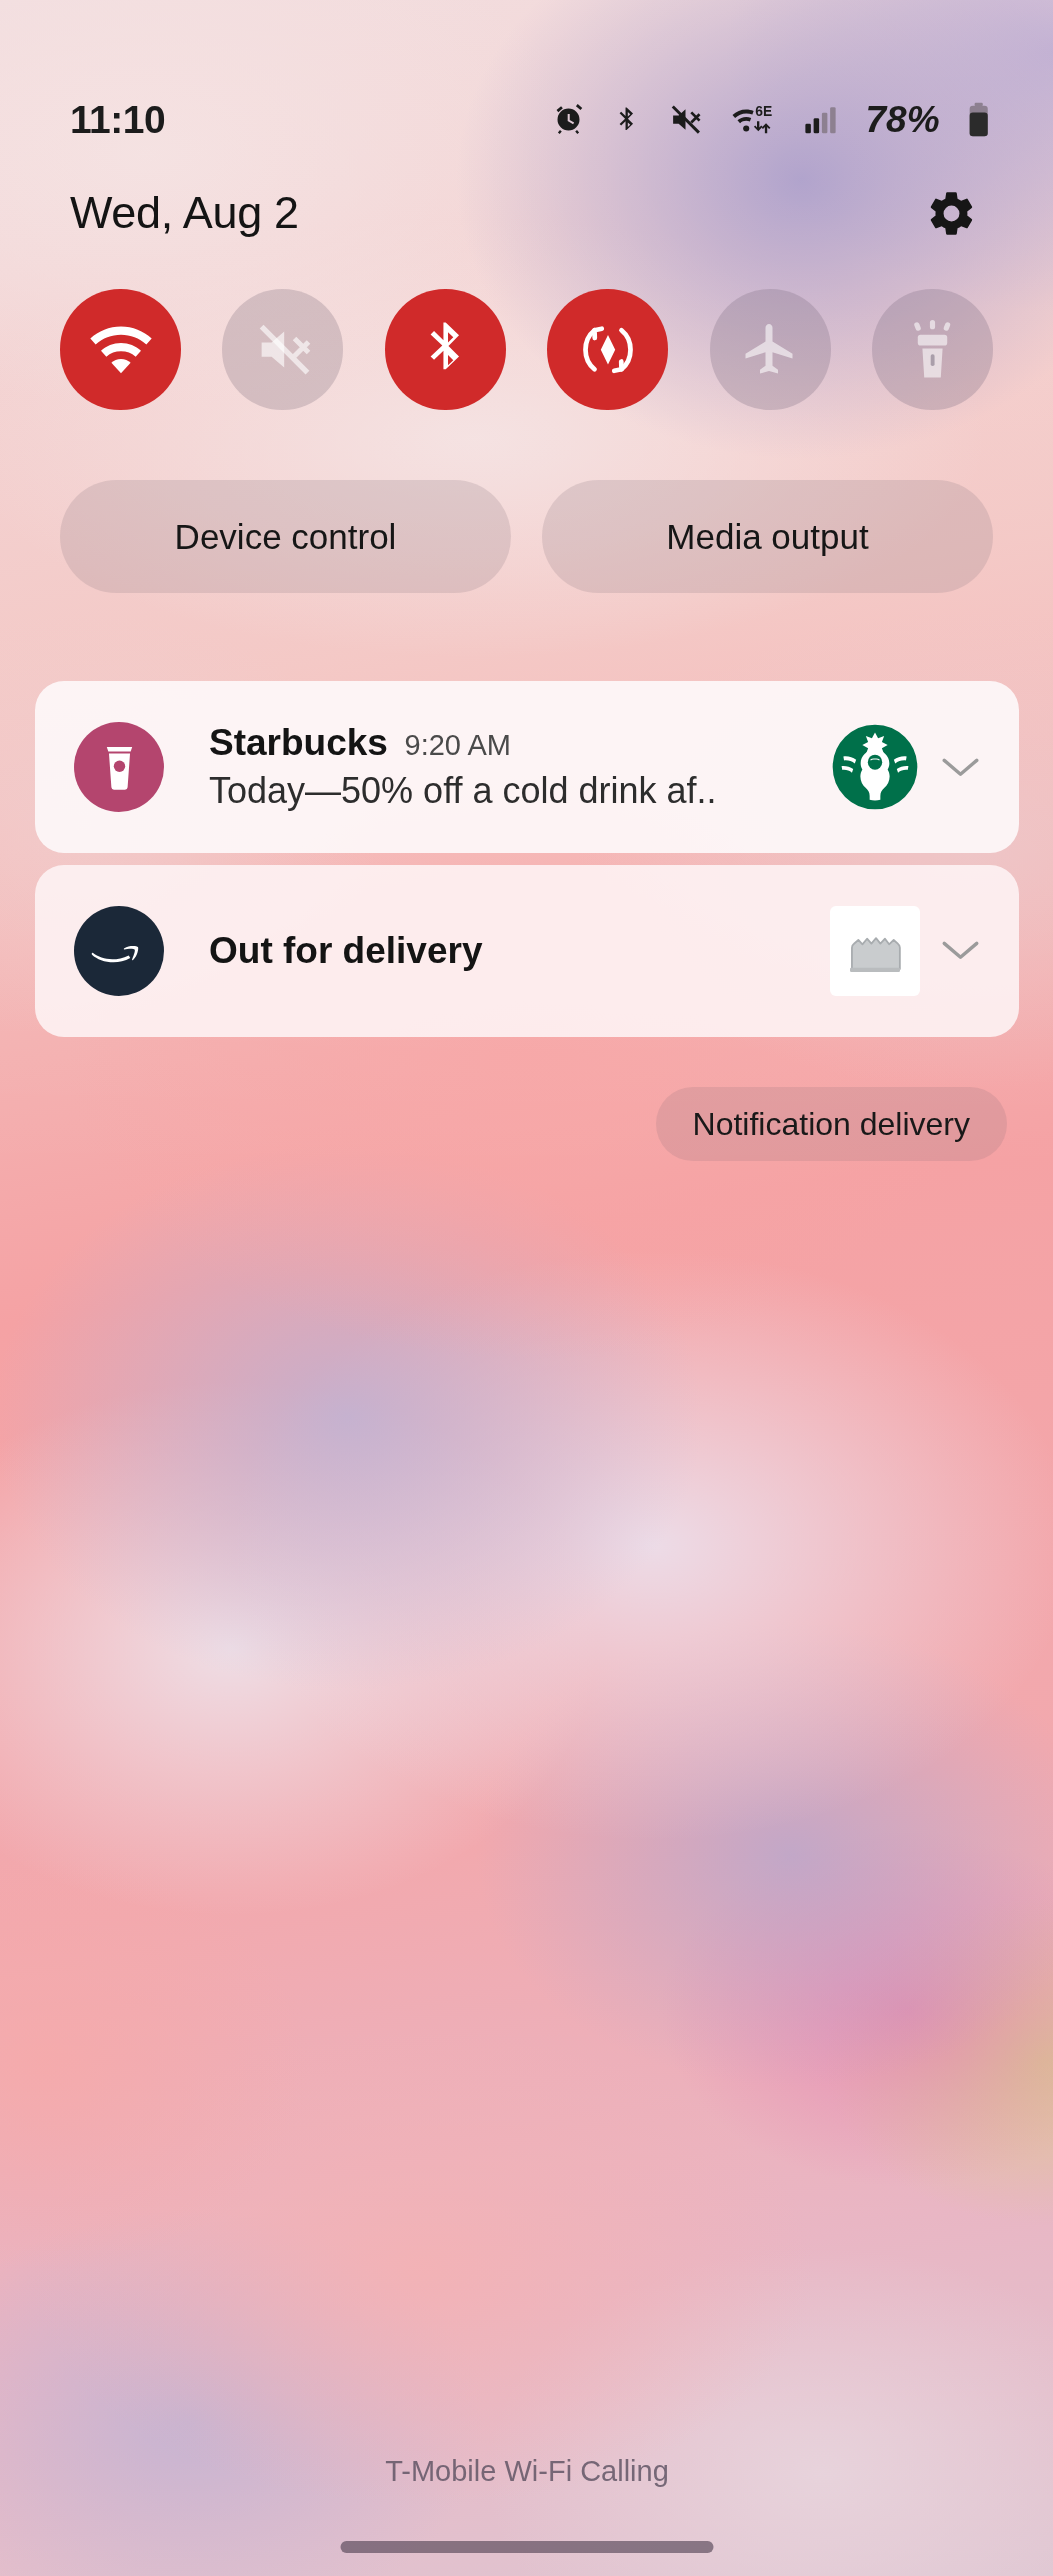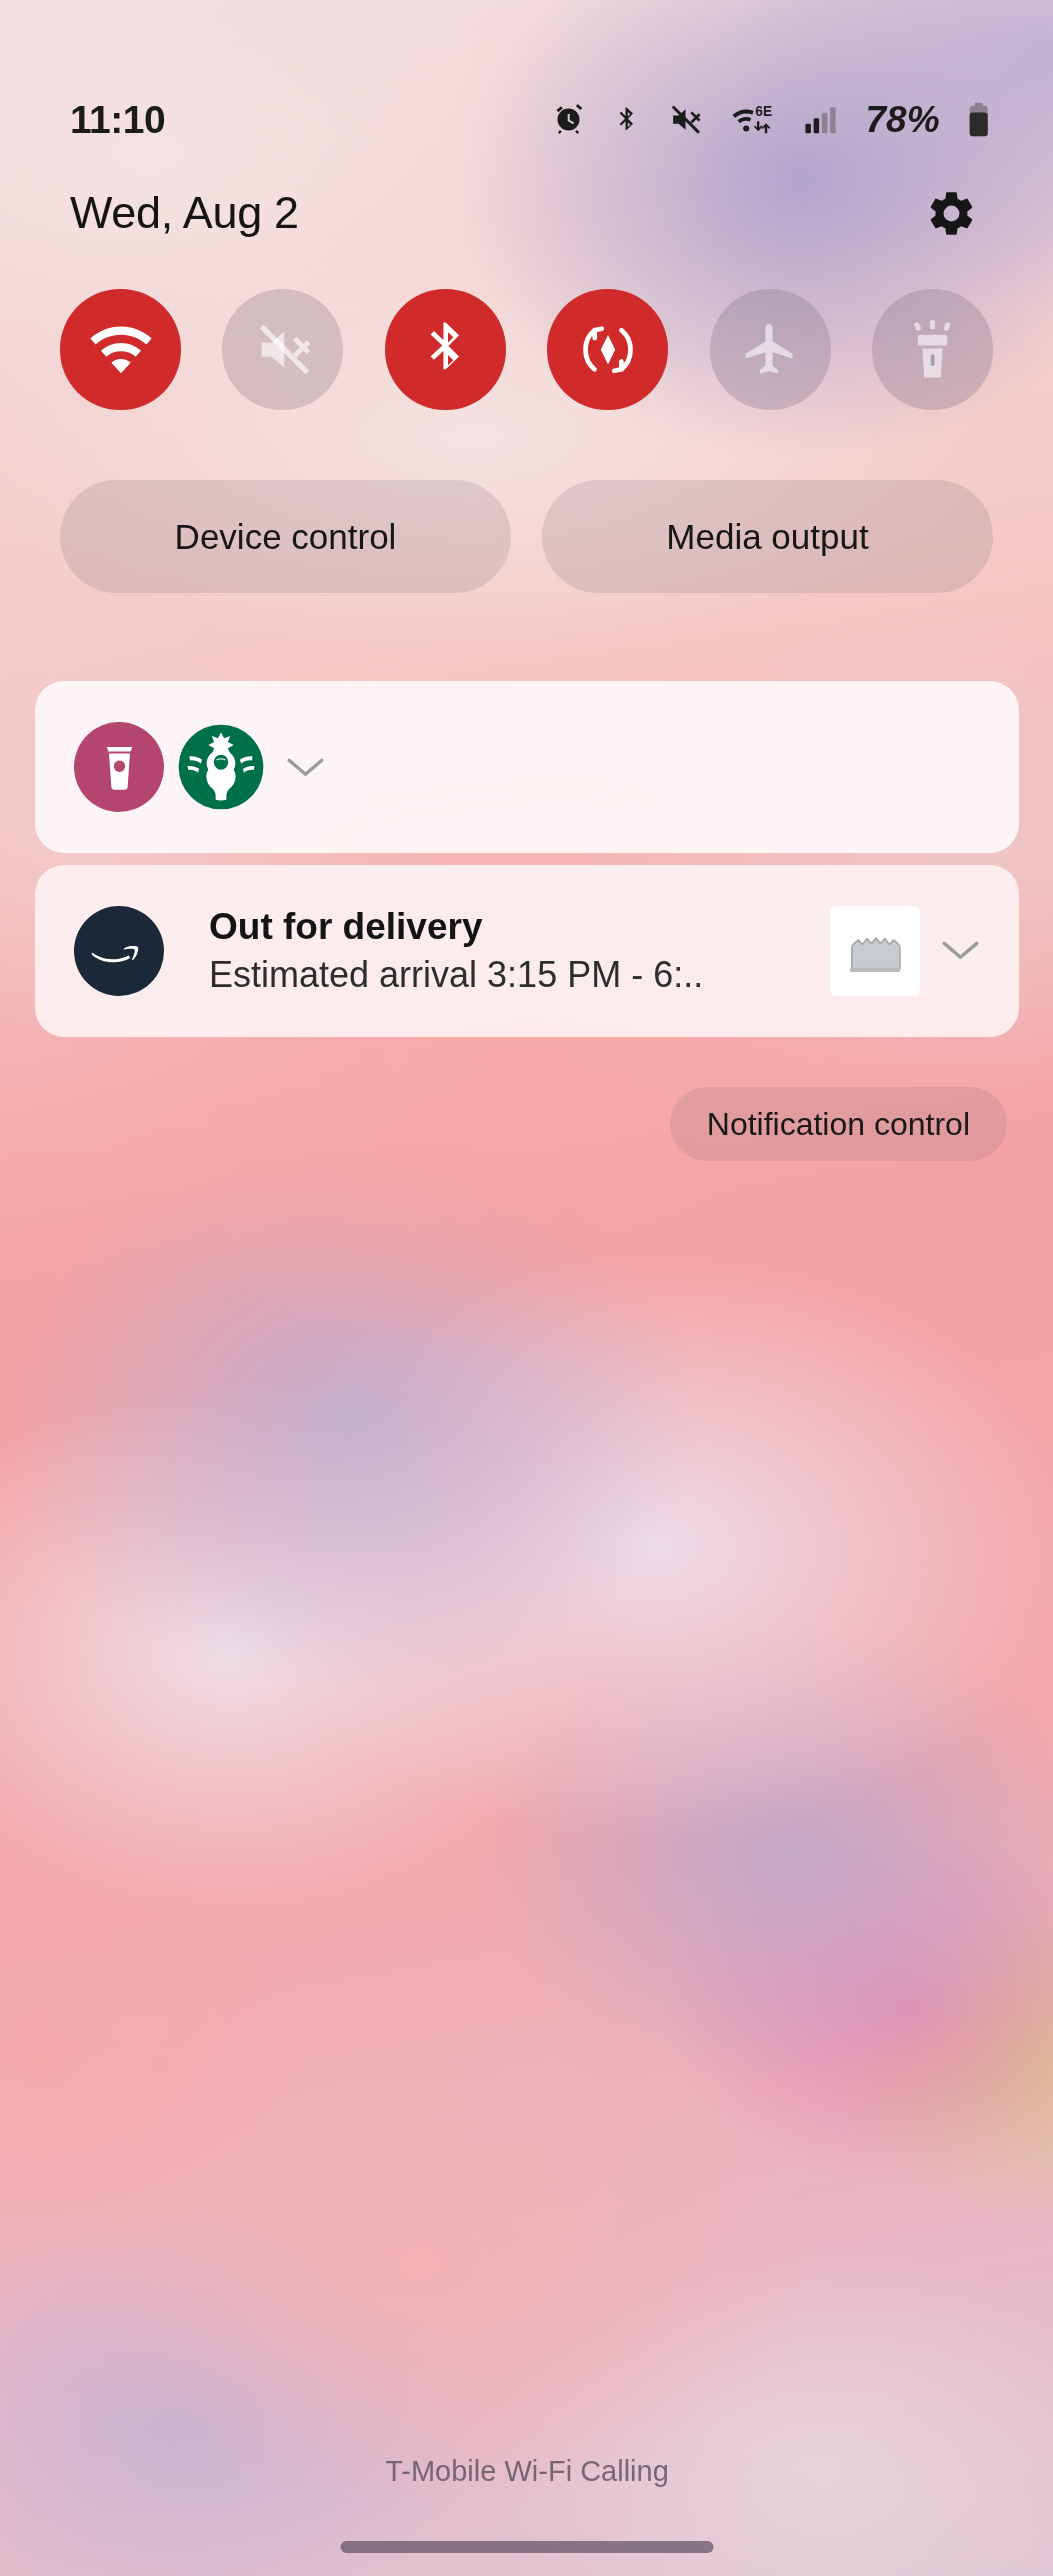--- a/index.html
+++ b/index.html
@@ -302,20 +302,27 @@
 <div id="notif-list">
 
   <div class="notif-card">
     <div class="notif-appicon" style="background:#b4456e">
       <svg width="45" height="57" viewBox="0 0 20 26">
         <path d="M4.2 3.6h11.6l-.7 2.1H4.9z" fill="#ffffff"></path>
         <path d="M5.2 6.6h9.6l-1.1 15.4a1.2 1.2 0 01-1.2 1.1H7.5a1.2 1.2 0 01-1.2-1.1z" fill="#ffffff"></path>
         <circle cx="10" cy="12.4" r="2.6" fill="#b4456e"></circle>
       </svg>
     </div>
+    <div class="notif-body">
+      <div class="notif-line1">
+        <span class="notif-title">Starbucks</span>
+        <span class="notif-time">9:20 AM</span>
+      </div>
+      <div class="notif-text">Today—50% off a cold drink af..</div>
+    </div>
     <div class="notif-thumb">
       <svg width="90" height="90" viewBox="0 0 64 64">
         <circle cx="32" cy="32" r="29" fill="#00704a"></circle>
         <g fill="#ffffff">
           <path d="M32 7.4l2.2 4.1 4.3-1.6-1.6 4.3 4.1 2.2-4.1 2.2 1.6 4.3-4.3-1.6L32 25.4l-2.2-4.1-4.3 1.6 1.6-4.3-4.1-2.2 4.1-2.2-1.6-4.3 4.3 1.6z"></path>
           <path d="M32 19.8c-5.6 0-10.2 4.3-10.2 9.6 0 1.6.4 3.1 1.2 4.4-.9 1.5-1.4 3.2-1.4 5 0 3.3 1.5 6.2 3.9 8.2 1.7 1.4 2.7 3.4 2.7 5.6v2.7c1.2.3 2.5.5 3.8.5s2.6-.2 3.8-.5v-2.7c0-2.2 1-4.2 2.7-5.6 2.4-2 3.9-4.9 3.9-8.2 0-1.8-.5-3.5-1.4-5 .8-1.3 1.2-2.8 1.2-4.4 0-5.3-4.6-9.6-10.2-9.6z"></path>
         </g>
         <g fill="#00704a">
           <ellipse cx="32" cy="28.6" rx="5.1" ry="5.4"></ellipse>
           <path d="M28.8 27.1c.6-.5 1.4-.8 2.2-.8h2c.8 0 1.6.3 2.2.8" stroke="#ffffff" stroke-width="0.8" fill="none"></path>
@@ -340,37 +347,36 @@
       <svg width="60" height="33" viewBox="0 0 32 16">
         <path d="M2 9.2c4.6 3.6 11.8 4.9 19.2 1.4l.8 1.4C14.8 16 5.8 14.2 1.6 10.2c-.4-.4 0-1.2.4-1z" fill="#ffffff"></path>
         <path d="M24.4 7.6c-.8-1-4-.5-5.5-.2-.4.1-.5-.3-.1-.6 2.6-1.8 6.8-1.3 7.3-.7.5.6-.2 4.9-2.6 6.9-.4.3-.7.1-.5-.3.5-1.3 1.7-4.1 1.4-5.1z" fill="#ffffff"></path>
       </svg>
     </div>
     <div class="notif-body">
       <div class="notif-line1">
         <span class="notif-title">Out for delivery</span>
         <span class="notif-time"></span>
       </div>
-      <div class="notif-text">Estimated arrival 3:15 PM - 6:..</div>
     </div>
     <div class="notif-thumb boxed">
       <svg width="82" height="82" viewBox="0 0 64 64">
         <rect width="64" height="64" fill="#ffffff"></rect>
         <path d="M14 46V29.5c0-1.2.5-2.3 1.4-3l3.6-3.1 3.2 3.4 3.6-4.4 3.4 3.8 3.6-4.2 3.4 4.2 3.6-3.8 3.2 4.4 3.6-3.4 3.4 3.1c.9.7 1.4 1.8 1.4 3V46z" fill="#c9ccce" stroke="#a8acaf" stroke-width="1.4" stroke-linejoin="round"></path>
         <rect x="12.5" y="45" width="39" height="3.4" rx="1" fill="#b9bcbe"></rect>
       </svg>
     </div>
     <div class="notif-chevron">
       <svg width="39" height="25" viewBox="0 0 24 14" fill="none" stroke="#9b9b9b" stroke-width="2.1" stroke-linecap="round" stroke-linejoin="round">
         <path d="M2 2.6L12 11.2 22 2.6"></path>
       </svg>
     </div>
   </div>
 
 </div>
 
 <div id="notif-actions">
-  <div class="action-btn">Notification control</div>
+  <div class="action-btn">Notification delivery</div>
 </div>
 
 <div id="carrier-label">T-Mobile Wi-Fi Calling</div>
 <div id="home-indicator"></div>
 
 
 </body></html>

